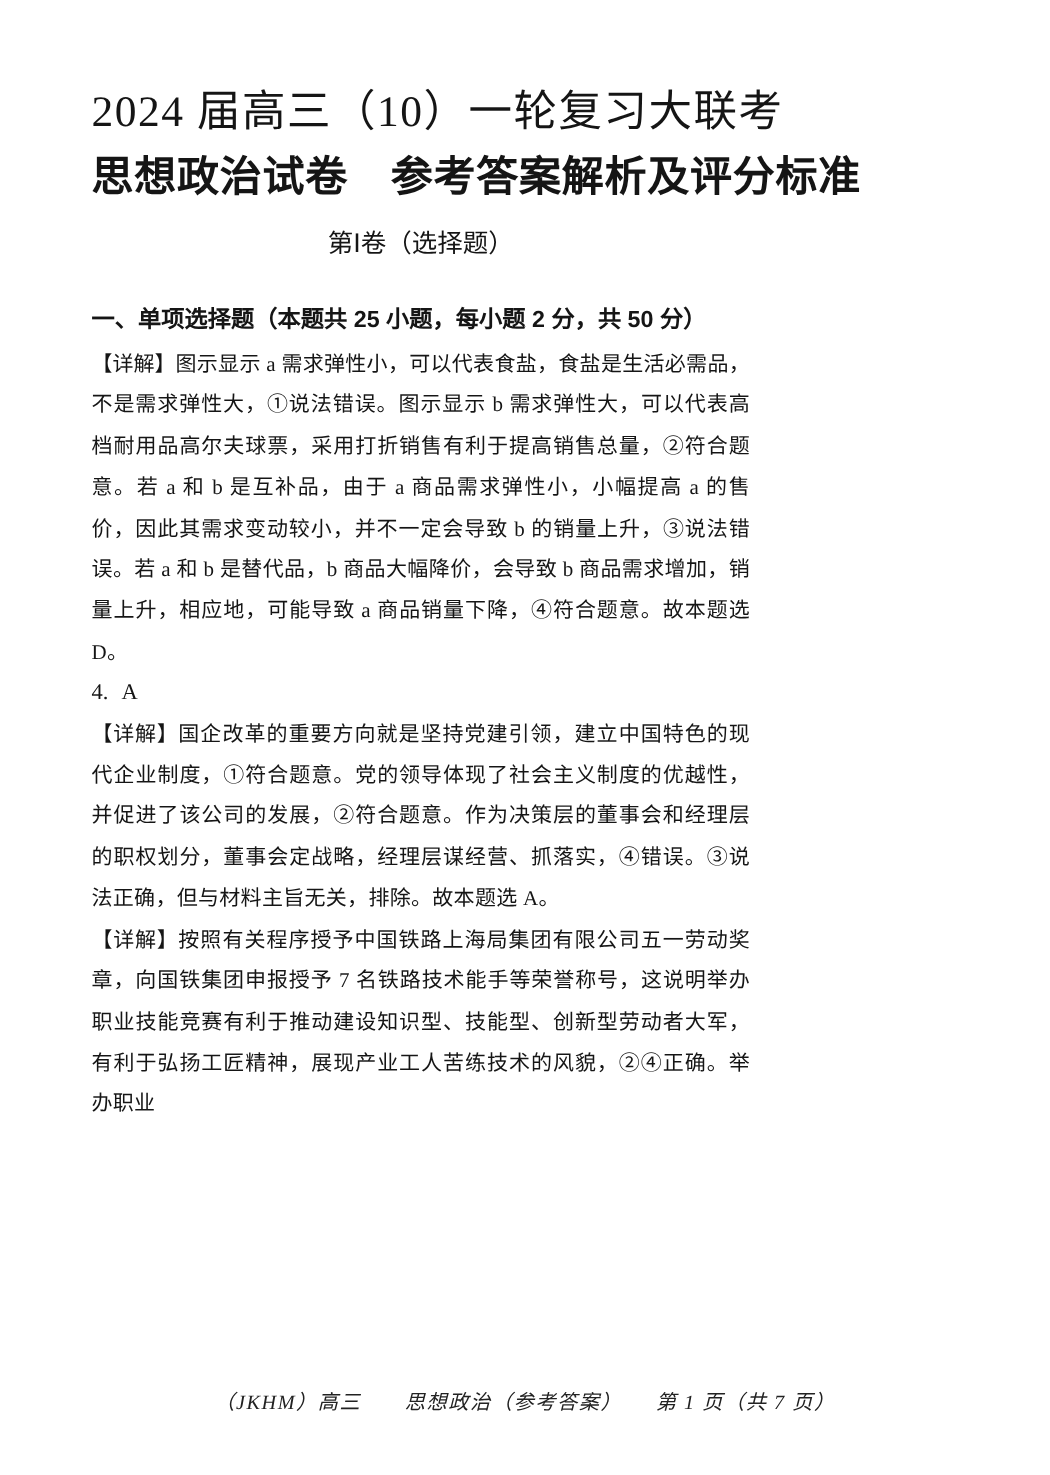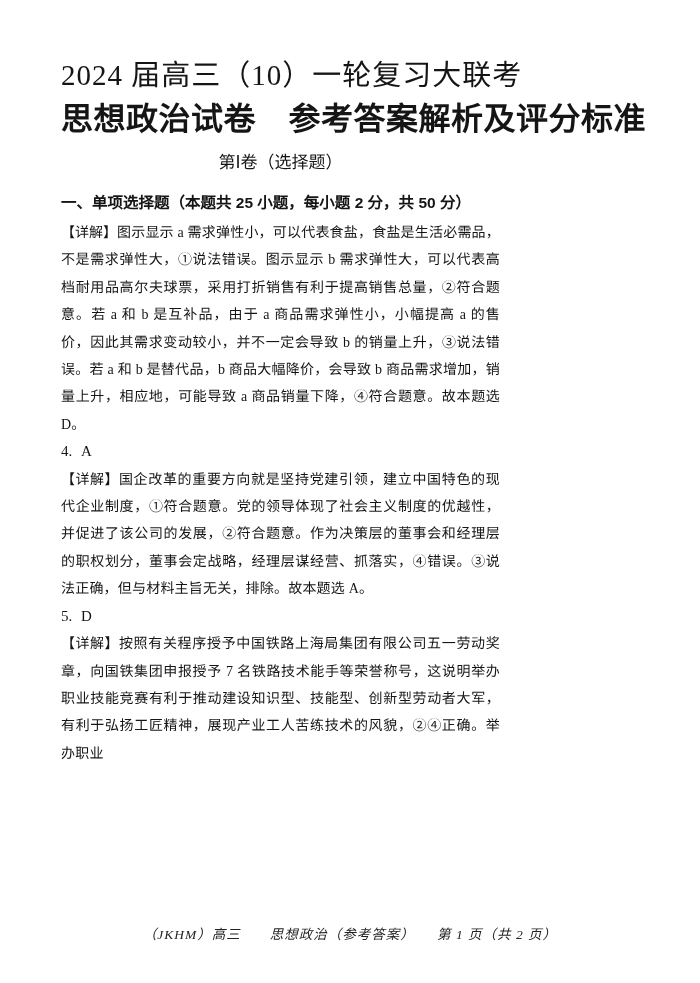--- a/index.html
+++ b/index.html
@@ -27,38 +27,38 @@
   .exam-title {
     text-align: center;
     font-size: 29px;
     line-height: 42px;
     font-weight: 500;
     letter-spacing: 1px;
     white-space: nowrap;
   }
   .paper-title {
     text-align: center;
-    font-size: 32px;
+    font-size: 28px;
     line-height: 46px;
     font-weight: 800;
     letter-spacing: 0.5px;
     white-space: nowrap;
   }
   .section-title {
     text-align: center;
     font-size: 17px;
     line-height: 32px;
     margin-top: 5px;
     font-weight: normal;
     font-family: "Liberation Sans", "DejaVu Sans", sans-serif;
   }
   .part-heading {
     font-size: 15.5px;
     line-height: 29px;
-    margin-top: 9px;
+    margin-top: 20px;
     font-weight: bold;
     font-family: "Liberation Sans", "DejaVu Sans", sans-serif;
   }
   .answers {
     margin-top: 2px;
   }
   .answer-line {
     font-size: 15px;
     line-height: 27.4px;
     white-space: nowrap;
@@ -116,23 +116,20 @@
 
 
     <div class="question-block">
       <div class="answer-line">
         <span class="answer-num">4.</span><span class="answer-choice">A</span>
       </div>
       <p class="detail"><span class="detail-label">【详解】</span><span>国企改革的重要方向就是坚持党建引领，建立中国特色的现代企业制度，①符合题意。党的领导体现了社会主义制度的优越性，并促进了该公司的发展，②符合题意。作为决策层的董事会和经理层的职权划分，董事会定战略，经理层谋经营、抓落实，④错误。③说法正确，但与材料主旨无关，排除。故本题选 A。</span></p>
     </div>
 
     <div class="question-block">
-      <div class="answer-line">
-        <span class="answer-num">5.</span><span class="answer-choice">D</span>
-      </div>
       <p class="detail"><span class="detail-label">【详解】</span><span>按照有关程序授予中国铁路上海局集团有限公司五一劳动奖章，向国铁集团申报授予 7 名铁路技术能手等荣誉称号，这说明举办职业技能竞赛有利于推动建设知识型、技能型、创新型劳动者大军，有利于弘扬工匠精神，展现产业工人苦练技术的风貌，②④正确。举办职业</span></p>
     </div>
 
   </div>
 
 </div>
 
-<div class="page-footer">（JKHM）高三　　思想政治（参考答案）　　第 1 页（共 2 页）</div>
+<div class="page-footer">（JKHM）高三　　思想政治（参考答案）　　第 1 页（共 7 页）</div>
 
 </body></html>

